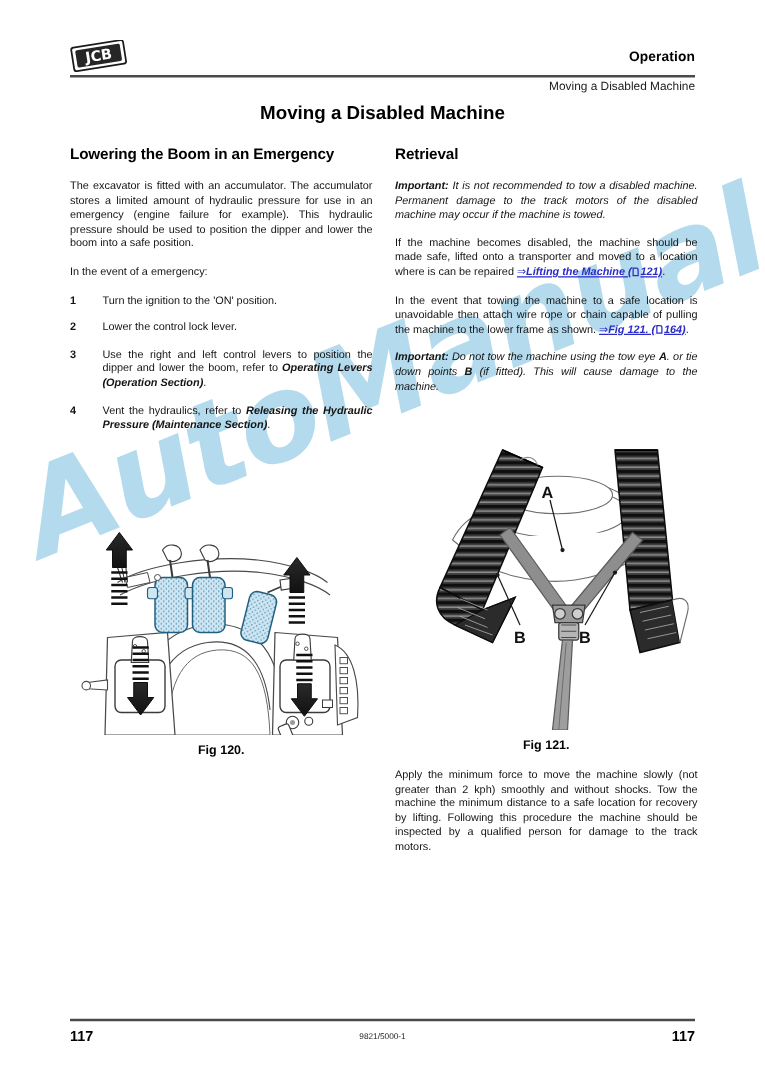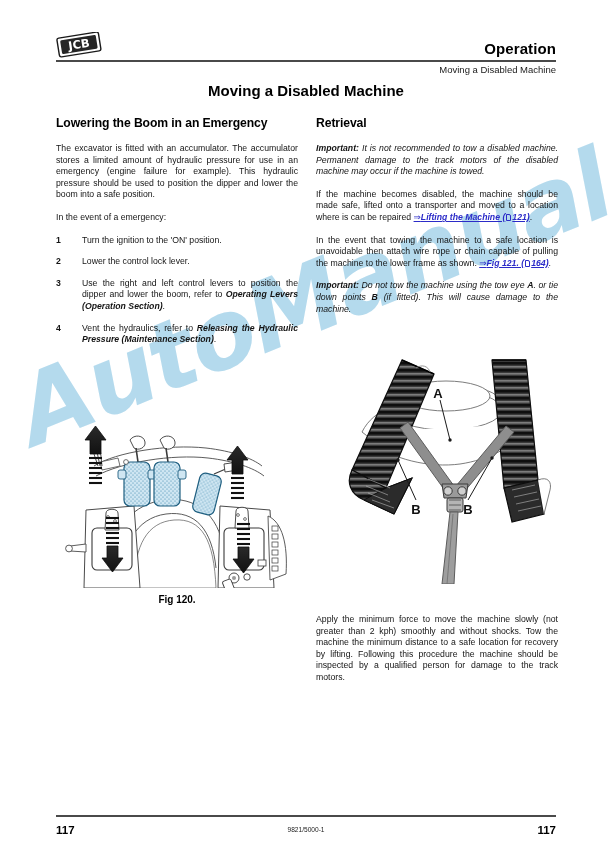--- a/index.html
+++ b/index.html
@@ -45,21 +45,21 @@
   
   .logo {
     position: absolute;
     left: 56px; top: 32px;
     width: 46px; height: 26px;
     z-index: 3;
   }
   .header-title {
     position: absolute;
     right: 56px; top: 40px;
-    font-size: 15px;
+    font-size: 11px;
     font-weight: bold;
     letter-spacing: .1px;
     z-index: 3;
   }
   .header-rule {
     position: absolute;
     left: 56px; right: 56px;
     top: 60px;
     height: 1.6px;
     background: #4a4a4a;
@@ -461,20 +461,21 @@
         <circle cx="82" cy="112" r="1.7" fill="#1a1a1a"></circle>
         <text x="100" y="166" font-family="'Liberation Sans', sans-serif" font-size="13" font-weight="700" fill="#111" text-anchor="middle">B</text>
       </g>
 
       <g>
         <line x1="152" y1="152" x2="176" y2="110" stroke="#1a1a1a" stroke-width="1"></line>
         <circle cx="176" cy="110" r="1.7" fill="#1a1a1a"></circle>
         <text x="152" y="166" font-family="'Liberation Sans', sans-serif" font-size="13" font-weight="700" fill="#111" text-anchor="middle">B</text>
       </g>
     </svg>
+    <div class="fig-cap">Fig 121.</div>
   </div>
 
   <div style="position:absolute; left:316px; top:614px; width:242px; z-index:6;">
     <p class="body last">Apply the minimum force to move the machine slowly (not greater than 2 kph) smoothly and without shocks. Tow the machine the minimum distance to a safe location for recovery by lifting. Following this procedure the machine should be inspected by a qualified person for damage to the track motors.</p>
   </div>
 
   <div class="footer-rule"></div>
   <div class="footer-left">117</div>
   <div class="footer-center">9821/5000-1</div>
   <div class="footer-right">117</div>

